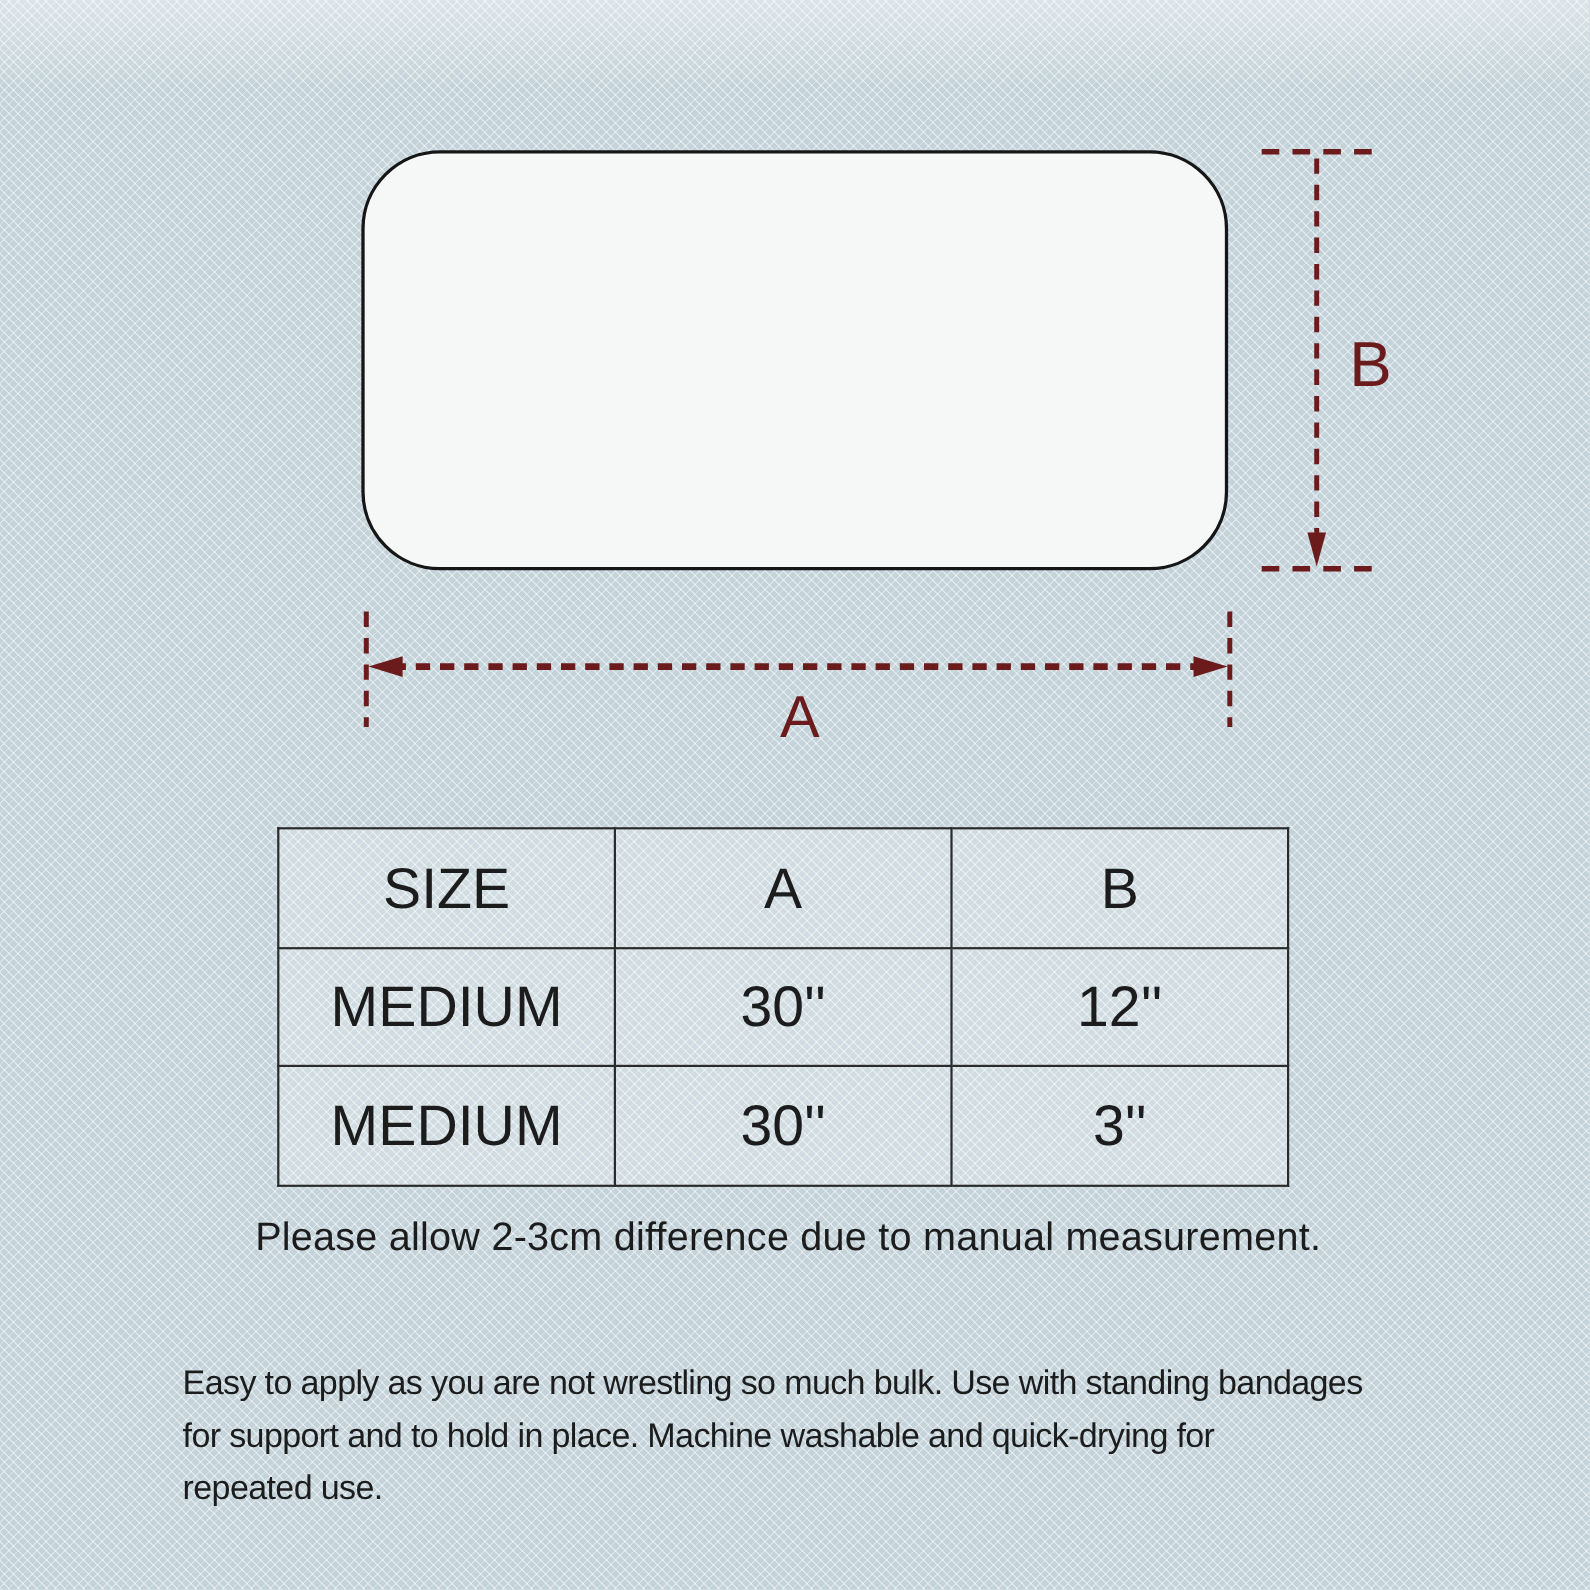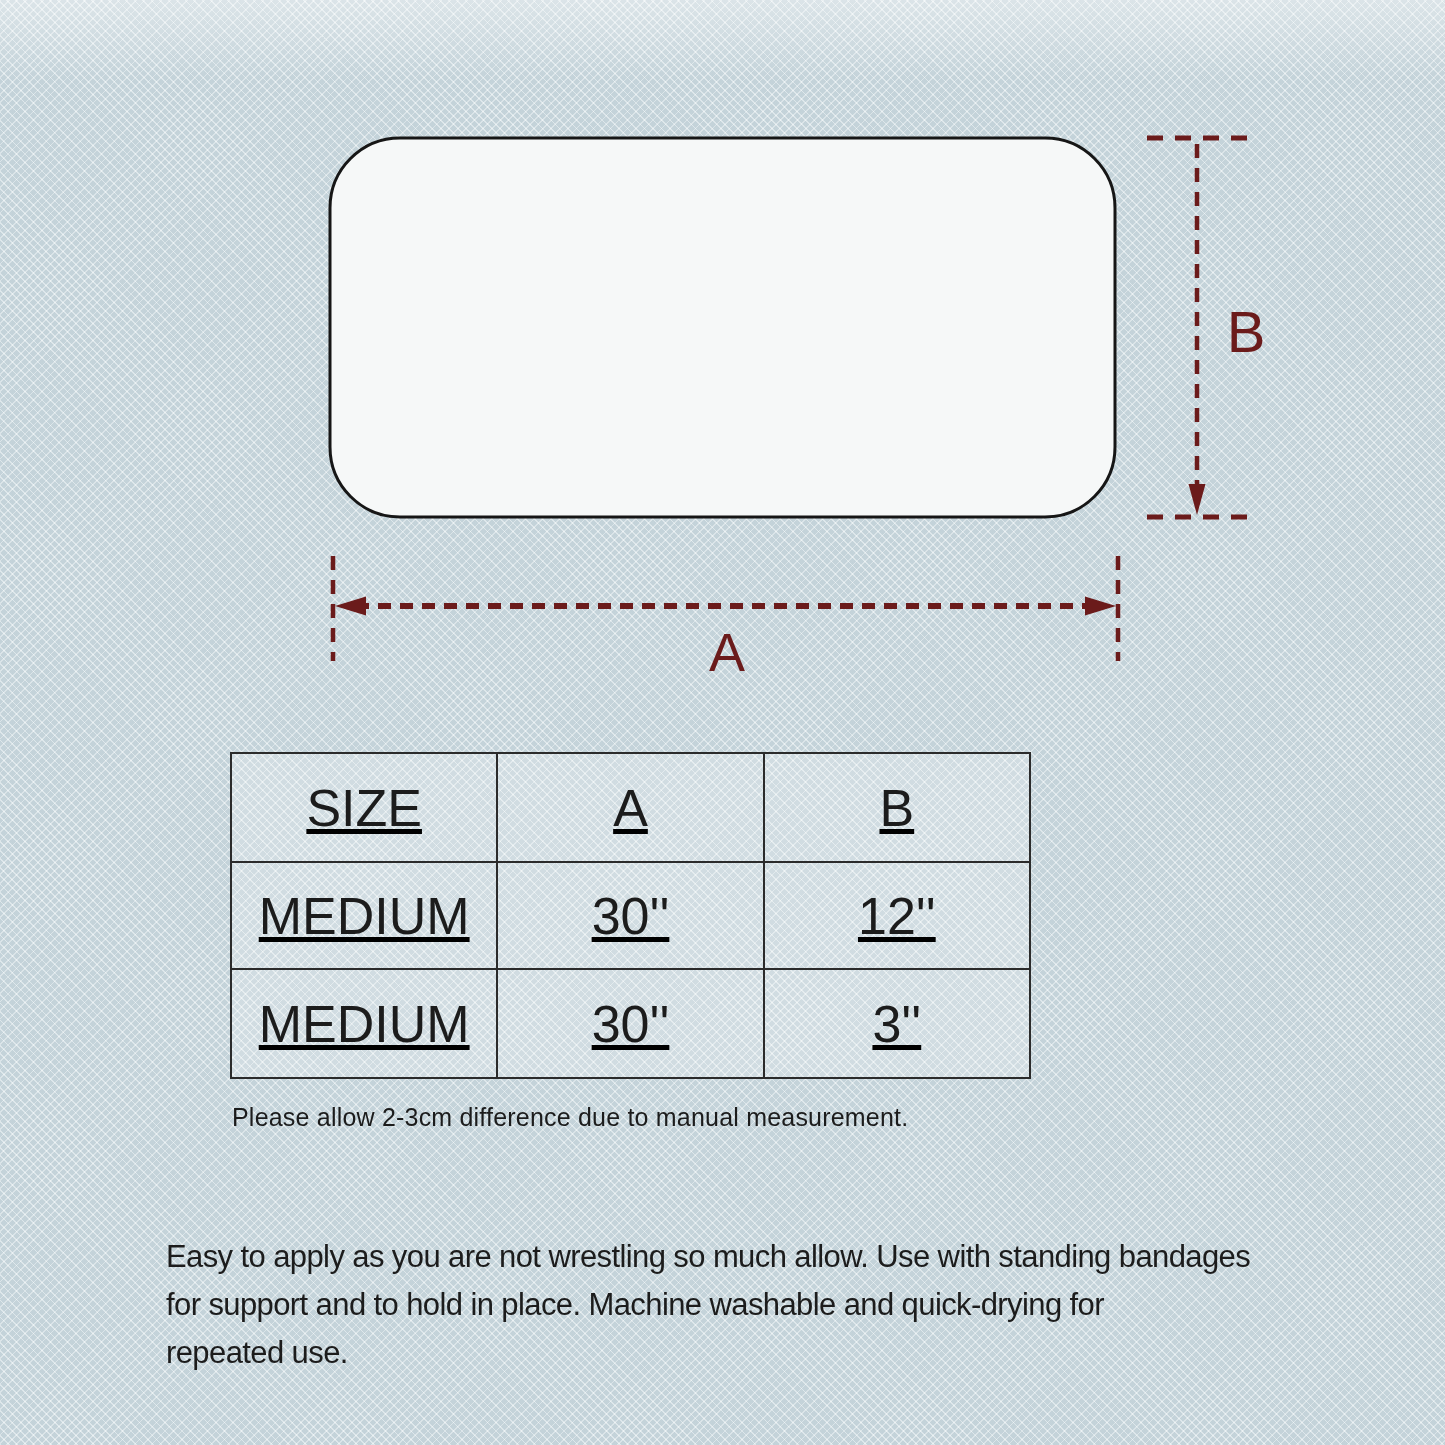--- a/index.html
+++ b/index.html
@@ -46,47 +46,46 @@
     font-size: 54px;
     line-height: 1;
     text-align: center;
     width: 70px;
   }
   .dim-label.a { left: 692px; top: 625px; }
   .dim-label.b { left: 1211px; top: 303px; font-size: 58px; }
 
   table.size-table {
     position: absolute;
-    left: 230px;
+    left: 252px;
     top: 752px;
-    width: 801px;
+    width: 920px;
     height: 325px;
     border-collapse: collapse;
     table-layout: fixed;
-    text-decoration: underline;
   }
   .size-table th, .size-table td {
     border: 2px solid var(--table-border, #2b2b2b);
     background: rgba(255,255,255,0.22);
     font-size: 52px;
     font-weight: normal;
     text-align: center;
     vertical-align: middle;
     color: var(--text, #1c1c1c);
     padding: 0;
   }
   .size-table tr:nth-child(1) { height: 109px; }
   .size-table tr:nth-child(2) { height: 107px; margin-top: 40px; }
   .size-table tr:nth-child(3) { height: 109px; }
 
   .note {
     position: absolute;
     left: 232px;
     top: 1103px;
-    font-size: 25px;
+    font-size: 36px;
     letter-spacing: 0.2px;
     color: var(--text, #1c1c1c);
   }
 
   .description {
     position: absolute;
     left: 166px;
     top: 1233px;
     width: 1270px;
     font-size: 31px;
@@ -135,17 +134,17 @@
       <tr>
         <td>MEDIUM</td>
         <td>30''</td>
         <td>3''</td>
       </tr>
     </tbody>
   </table>
 
   <div class="note">Please allow 2-3cm difference due to manual measurement.</div>
 
-  <div class="description">Easy to apply as you are not wrestling so much allow. Use with standing bandages
+  <div class="description">Easy to apply as you are not wrestling so much bulk. Use with standing bandages
 for support and to hold in place. Machine washable and quick-drying for
 repeated use.</div>
 
 </div>
 
 </body></html>

